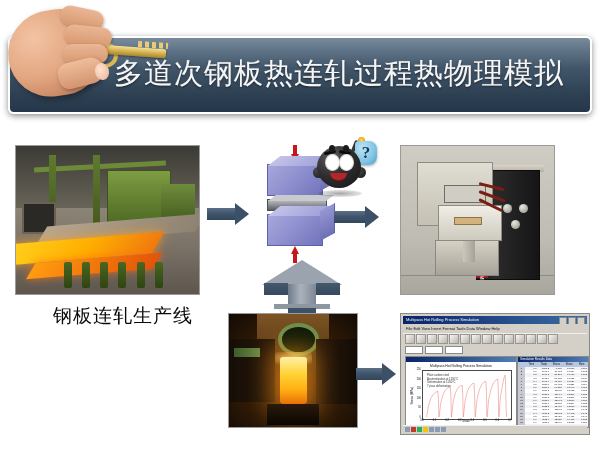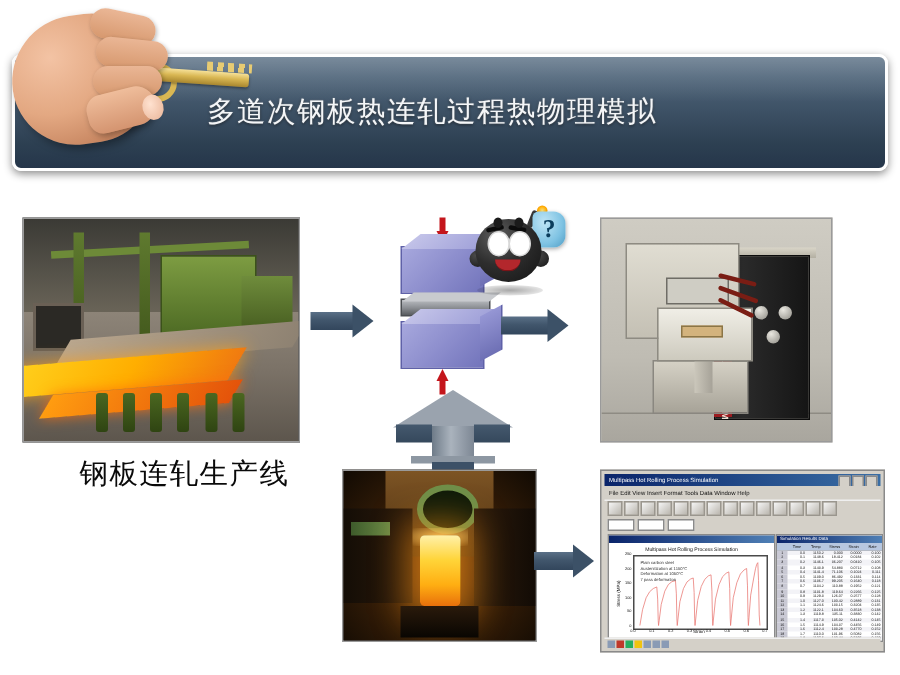--- a/index.html
+++ b/index.html
@@ -24,24 +24,24 @@
     box-shadow: 0 2px 6px rgba(0,0,0,0.45);
     overflow: hidden;
   }
   #banner .sheen {
     position: absolute; left: 0; top: 0; width: 100%; height: 40%;
     background: linear-gradient(to bottom, rgba(255,255,255,0.16), rgba(255,255,255,0));
     pointer-events: none;
   }
   #banner-title {
     position: absolute;
-    left: 128px; top: 50%; transform: translateY(-52%);
+    left: 104px; top: 50%; transform: translateY(-52%);
     color: #f4f6f8;
     font-family: "DejaVu Serif", "Liberation Serif", serif;
-    font-size: 19px;
+    font-size: 29px;
     letter-spacing: 1px;
     white-space: nowrap;
     text-shadow: 0 1px 2px rgba(0,0,0,0.65), 0 0 1px rgba(255,255,255,0.5);
   }
 
   
   #hand-key {
     position: absolute; left: 0px; top: 0px;
     width: 150px; height: 110px;
   }

